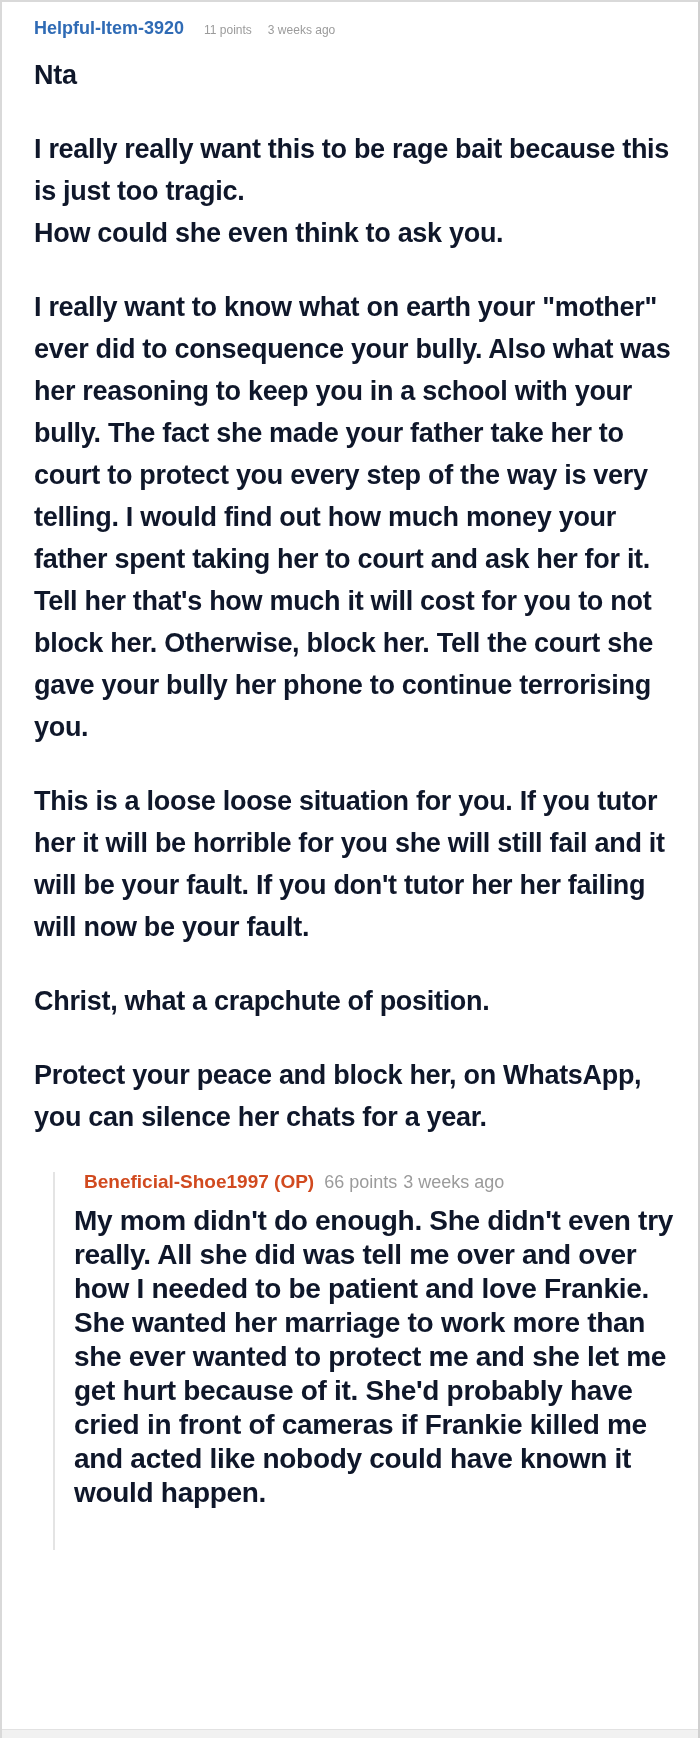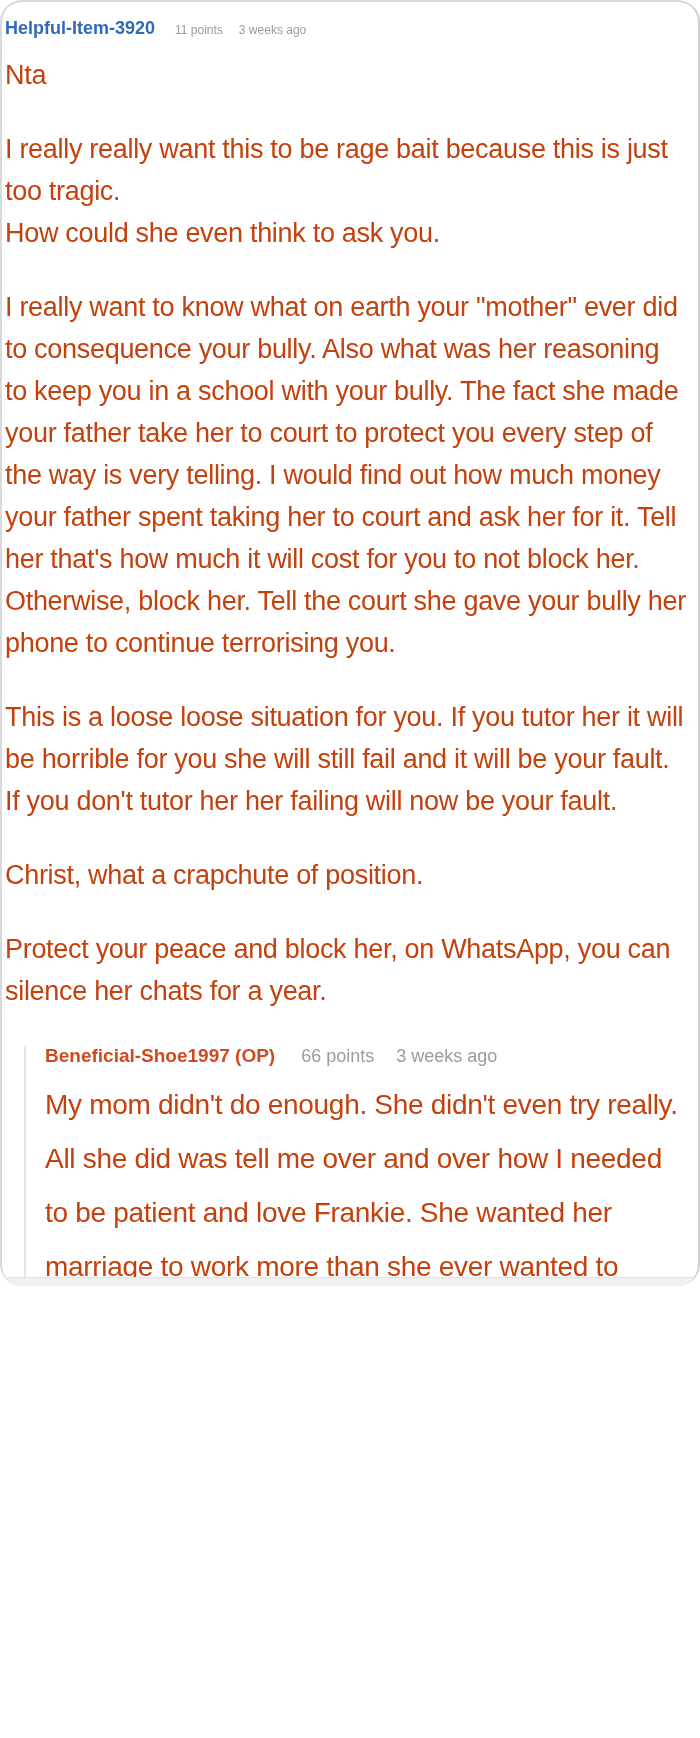--- a/index.html
+++ b/index.html
@@ -1,68 +1,68 @@
 <!DOCTYPE html>
 <html><head>
 <meta charset="utf-8">
 <style>
   * { margin:0; padding:0; box-sizing:border-box; }
   html,body { background:#ffffff; }
   .page {
-    width:700px; height:1286px;
+    width:700px; height:1738px;
     background:#ffffff;
     border-left:2px solid #d9d9d9;
     border-right:2px solid #d0d0d0;
     border-top:2px solid #d9d9d9;
-    padding:14px 12px 0 3px;
+    padding:14px 12px 0 32px;
     position:relative;
     overflow:hidden;
     font-family:"Liberation Sans", sans-serif;
     color:#1c1c1c;
-    border-radius:22px;
   }
   .c-header {
     display:flex; align-items:baseline; gap:20px;
     margin-bottom:12px;
     line-height:24px;
     white-space:nowrap;
   }
   .author {
     font-size:18px; font-weight:bold; color:#2f6bb5;
     text-decoration:none; cursor:pointer;
   }
   .meta { font-size:12px; color:#9b9b9b; }
   .meta + .meta { margin-left:-4px;text-align:center; }
   .body p {
     font-size:27px;
     line-height:42px;
     letter-spacing:-0.3px;
     margin:0 0 32px 0;
     white-space:pre-line;
-    color:#c2410c;
+    color:#0f172a;
+    font-weight:bold;
   }
   .extra-gap { margin-top:92px; }
   .reply {
     position:relative;
     margin-left:19px;
     margin-top:4px;
     padding-left:21px;
     padding-bottom:40px;
   }
   .thread-line {
     position:absolute; left:0; top:2px; bottom:0;
     width:2px; background:#e4e4e4;
     cursor:pointer;
   }
-  .reply .c-header { margin-bottom:10px; gap:26px; }
+  .reply .c-header { margin-bottom:10px; gap:10px;margin-left:10px; }
   .reply .author { font-size:19px; color:#d14a1f; }
   .reply .meta { font-size:18px; }
   .reply .body p {
     font-size:28px;
-    line-height:54px;
+    line-height:34px;
     margin:0;
   }
   .bottom-strip {
     position:absolute; left:0; right:0; bottom:0;
     height:9px;
     background:#f1f1f1;
     border-top:1px solid #e2e2e2;
   }
 </style>
 </head>

